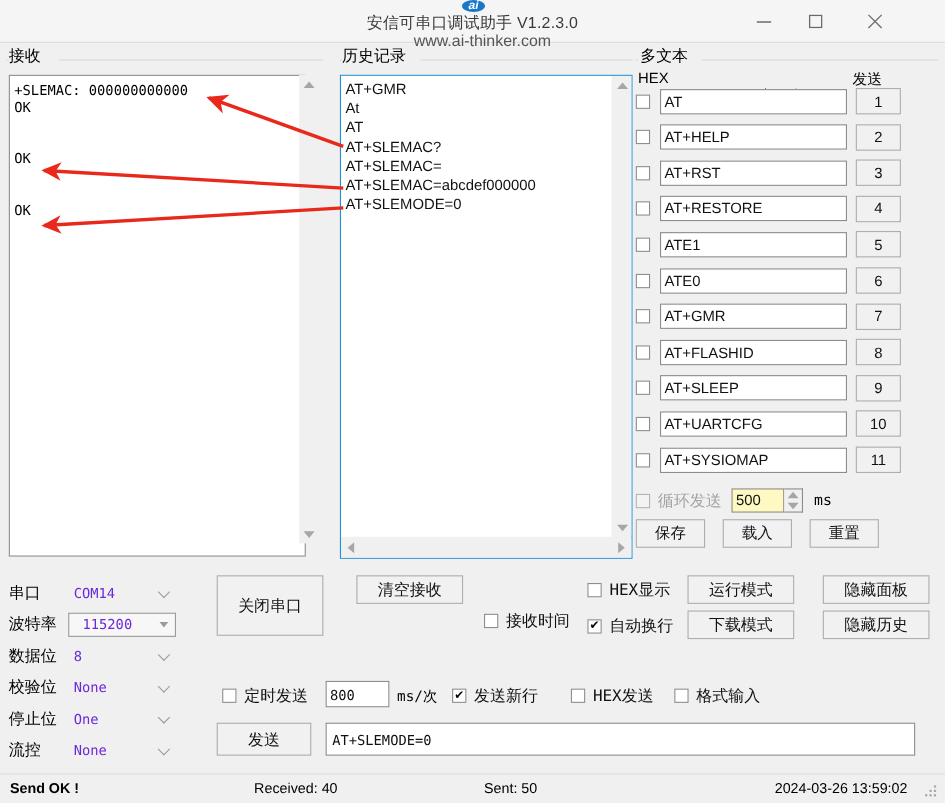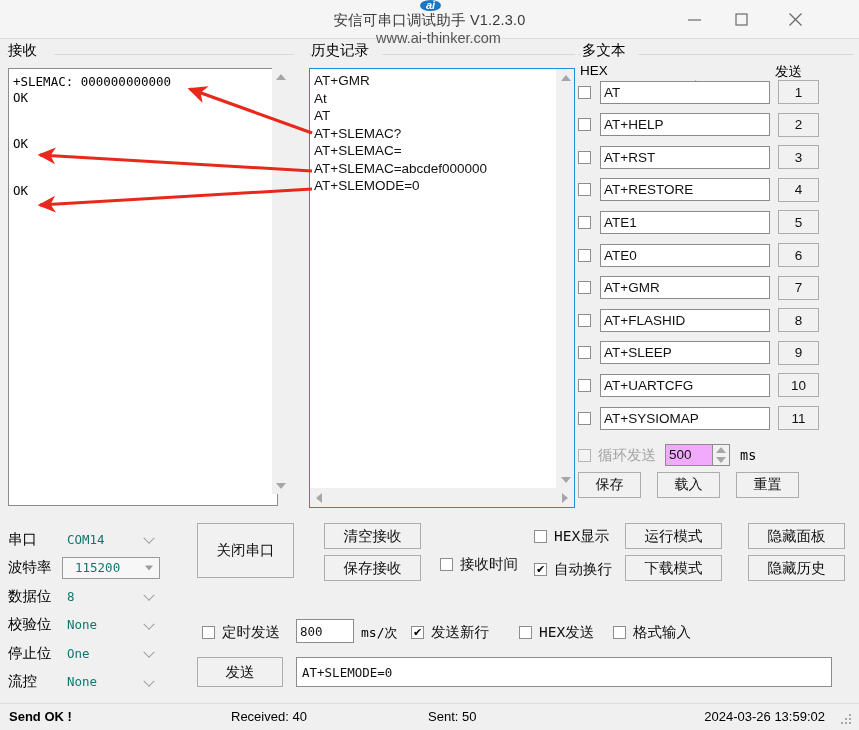--- a/index.html
+++ b/index.html
@@ -93,41 +93,41 @@
     padding:0 3px;color:#111;line-height:21px;overflow:hidden;white-space:nowrap;
   }
   .mt-btn{
     margin-left:8px;width:41px;height:24px;box-sizing:border-box;
     border:1px solid #adadad;background:#f1f1f1;
     display:flex;align-items:center;justify-content:center;font-size:13.5px;color:#111;
   }
   #loop-row{position:absolute;left:578px;top:443px;width:275px;height:24px;display:flex;align-items:center;}
   .dislbl{color:#a3a3a3;}
   .spin{
-    width:48px;height:22px;border:1px solid #8c8c8c;background:#f0abfc;box-sizing:border-box;
+    width:48px;height:22px;border:1px solid #8c8c8c;background:#fef9c3;box-sizing:border-box;
     font-family:"Liberation Sans",sans-serif;font-size:13.5px;color:#111;padding:0 3px;line-height:20px;
   }
   .spin-btns{
     width:17px;height:22px;border:1px solid #8c8c8c;border-left:none;background:#f1f1f1;
     box-sizing:border-box;display:flex;flex-direction:column;align-items:center;justify-content:space-around;
   }
   #mt-actions{position:absolute;left:578px;top:472px;width:275px;display:flex;gap:16px;}
   .act-btn{
     width:63px;height:26px;box-sizing:border-box;border:1px solid #adadad;background:#f1f1f1;
     display:flex;align-items:center;justify-content:center;font-size:14px;color:#111;
   }
 
   
   #ser-group{left:8px;top:518px;width:178px;height:175px;background:#f0f0f0;}
   .ser-row{position:absolute;left:8px;height:24px;display:flex;align-items:center;}
   .ser-lbl{width:54px;font-size:14.5px;color:#000;}
   .combo{
     width:98px;height:22px;box-sizing:border-box;border:1px solid transparent;background:#f0f0f0;
     display:flex;align-items:center;padding:0 4px;position:relative;
-    font-family:"DejaVu Sans Mono","Liberation Mono",monospace;font-size:12.5px;color:#0f766e;
+    font-family:"DejaVu Sans Mono","Liberation Mono",monospace;font-size:12.5px;color:#6d28d9;
   }
   .combo.focus{border:1px solid #9a9a9a;background:#f7f7f7;padding-left:12px;}
   .chev{position:absolute;right:6px;top:50%;transform:translateY(-60%) rotate(45deg);
         width:7px;height:7px;border-right:1.6px solid #9b9b9b;border-bottom:1.6px solid #9b9b9b;}
   .chev.small{width:0;height:0;border:none;border-left:4px solid transparent;border-right:4px solid transparent;border-top:5px solid #9b9b9b;transform:translateY(-50%);}
 
   
   #ctl-group{left:192px;top:518px;width:661px;height:73px;background:#f0f0f0;}
   #btn-close-port{
     position:absolute;left:197px;top:523px;width:97px;height:55px;box-sizing:border-box;
@@ -163,21 +163,21 @@
   }
 
   
   #statusbar{
     position:absolute;left:0;bottom:0;width:859px;height:26px;
     background:#f0f0f0;border-top:1px solid #dcdcdc;
   }
   .st{position:absolute;top:5px;font-size:13px;color:#000;}
   #st-msg{left:9px;font-weight:bold;}
   #st-recv{left:231px;}
-  #st-sent{left:428px;text-align:center;}
+  #st-sent{left:440px;text-align:center;}
   #st-time{right:34px;}
   .grip{position:absolute;right:6px;bottom:4px;width:12px;height:12px;}
   .grip i{position:absolute;width:2px;height:2px;background:#a8a8a8;}
 
   
   #arrows{position:absolute;left:0;top:0;width:859px;height:730px;pointer-events:none;}
 </style>
 </head>
 <body>
 
@@ -377,21 +377,20 @@
         <span class="combo">
           <span>None</span>
           <span class="chev"></span>
         </span>
       </div>
     </div>
 
   <div id="ctl-group"></div>
   <div id="btn-close-port">关闭串口</div>
   <div class="ctl-btn" style="left:324px;top:523px;width:97px;height:26px;">清空接收</div>
-  <div class="ctl-btn" style="left:324px;top:555px;width:97px;height:26px;">保存接收</div>
 
   <div class="ctl-chk" style="left:440px;top:527px;margin-top:28px;">
     <span class="cbox"></span>
     <span class="ctxt">接收时间</span>
   </div>
   <div class="ctl-chk" style="left:534px;top:527px;">
     <span class="cbox"></span>
     <span class="ctxt mono-lbl">HEX显示</span>
   </div>
   <div class="ctl-chk" style="left:534px;top:560px;">

